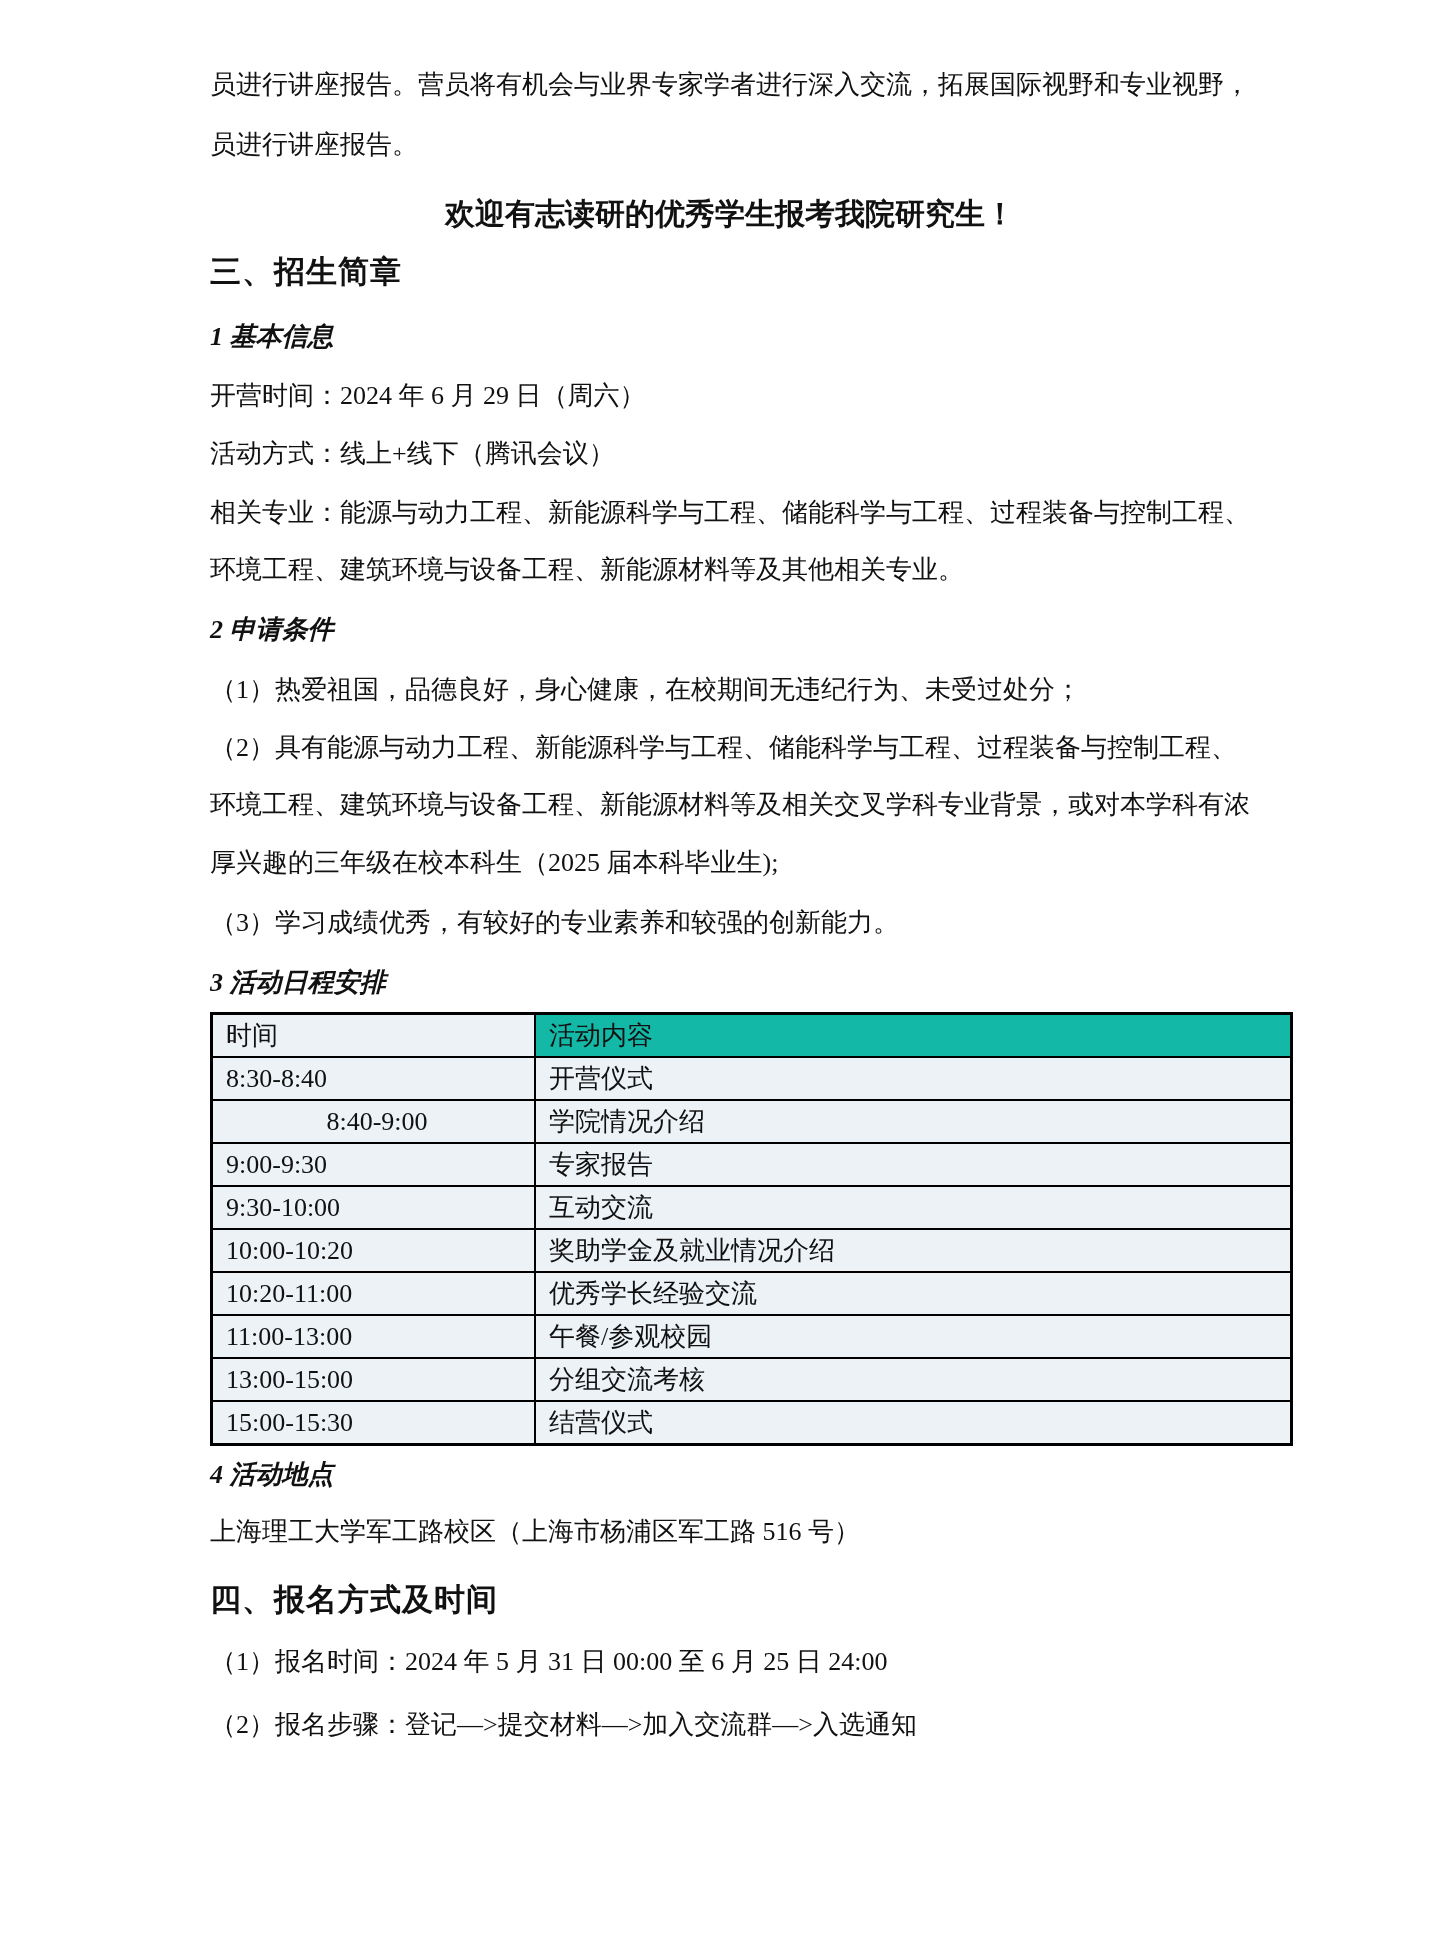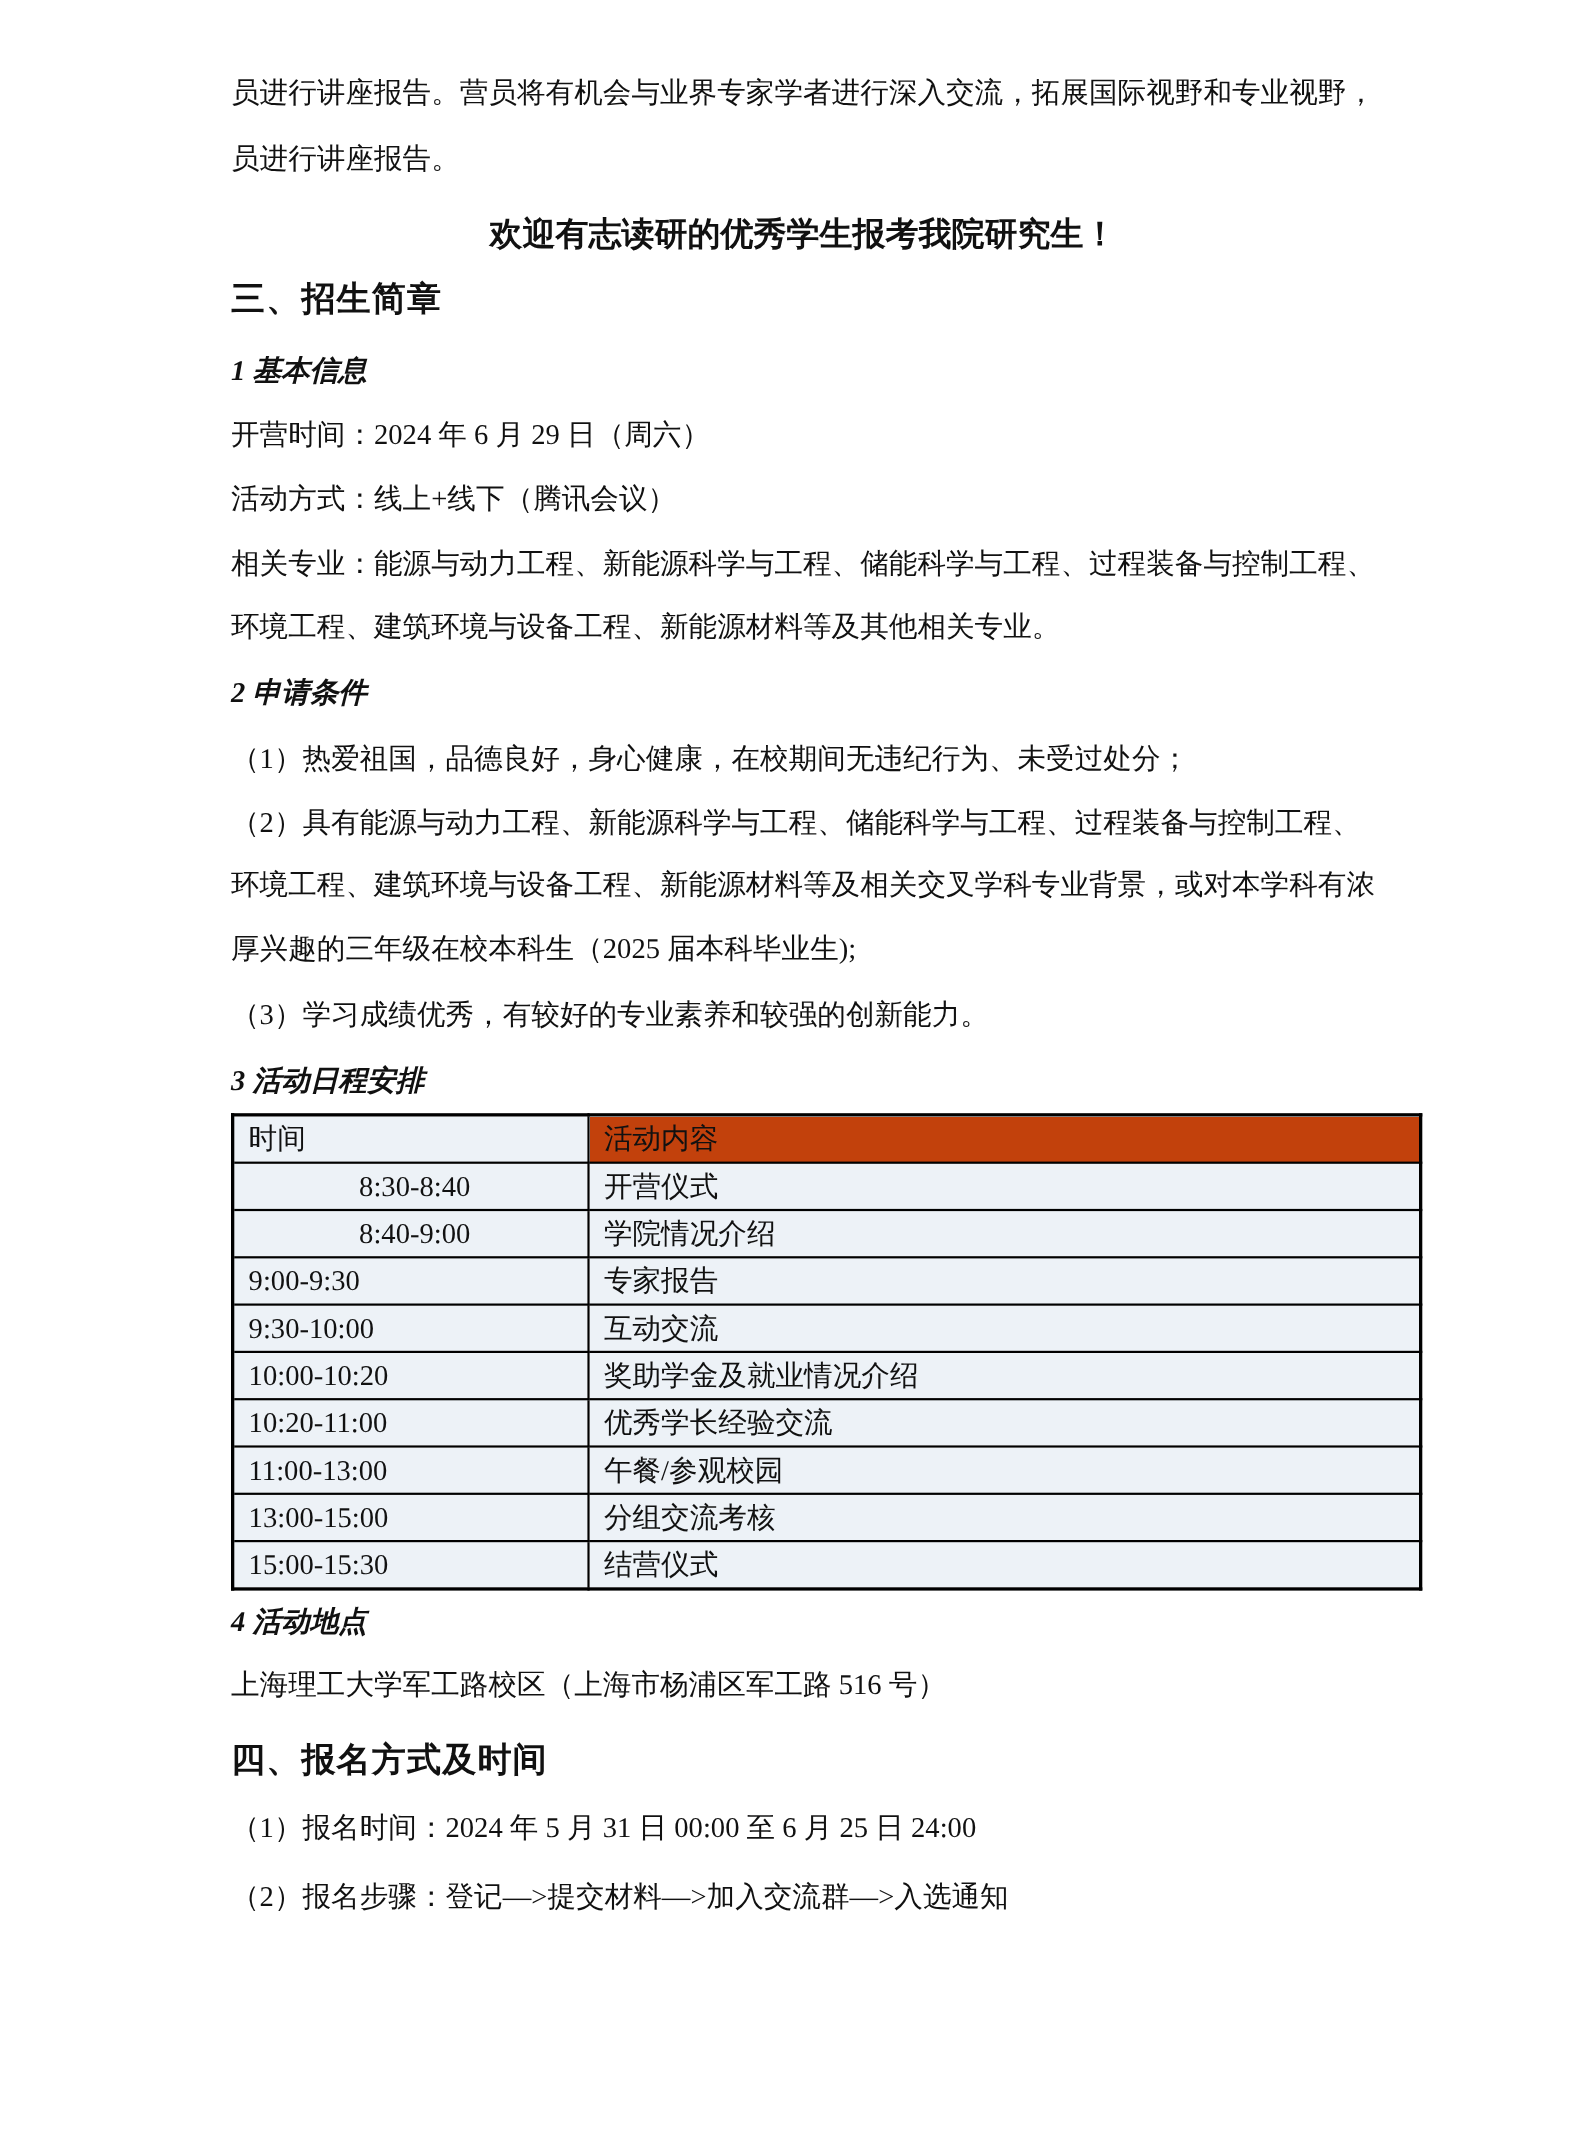--- a/index.html
+++ b/index.html
@@ -73,24 +73,24 @@
   <div class="line" style="top:787px">环境工程、建筑环境与设备工程、新能源材料等及相关交叉学科专业背景，或对本学科有浓</div>
   <div class="line" style="top:845px">厚兴趣的三年级在校本科生（2025 届本科毕业生);</div>
   <div class="line" style="top:905px">（3）学习成绩优秀，有较好的专业素养和较强的创新能力。</div>
 
   <div class="line subhead" style="top:965px">3 活动日程安排</div>
 
   <table class="schedule">
     <tbody>
         <tr>
       <td class="col-time" style="background: rgb(237, 242, 247);">时间</td>
-      <td class="col-act" style="background: #c2410c;">活动内容</td>
+      <td class="col-act" style="background: #14b8a6;">活动内容</td>
     </tr>
     <tr>
-      <td style="background: rgb(237, 242, 247); text-align: center;">8:30-8:40</td>
+      <td style="background: rgb(237, 242, 247);">8:30-8:40</td>
       <td style="background: rgb(237, 242, 247);">开营仪式</td>
     </tr>
     <tr>
       <td style="background: rgb(237, 242, 247); text-align: center;">8:40-9:00</td>
       <td style="background: rgb(237, 242, 247);">学院情况介绍</td>
     </tr>
     <tr>
       <td style="background: rgb(237, 242, 247);">9:00-9:30</td>
       <td style="background: rgb(237, 242, 247);">专家报告</td>
     </tr>

